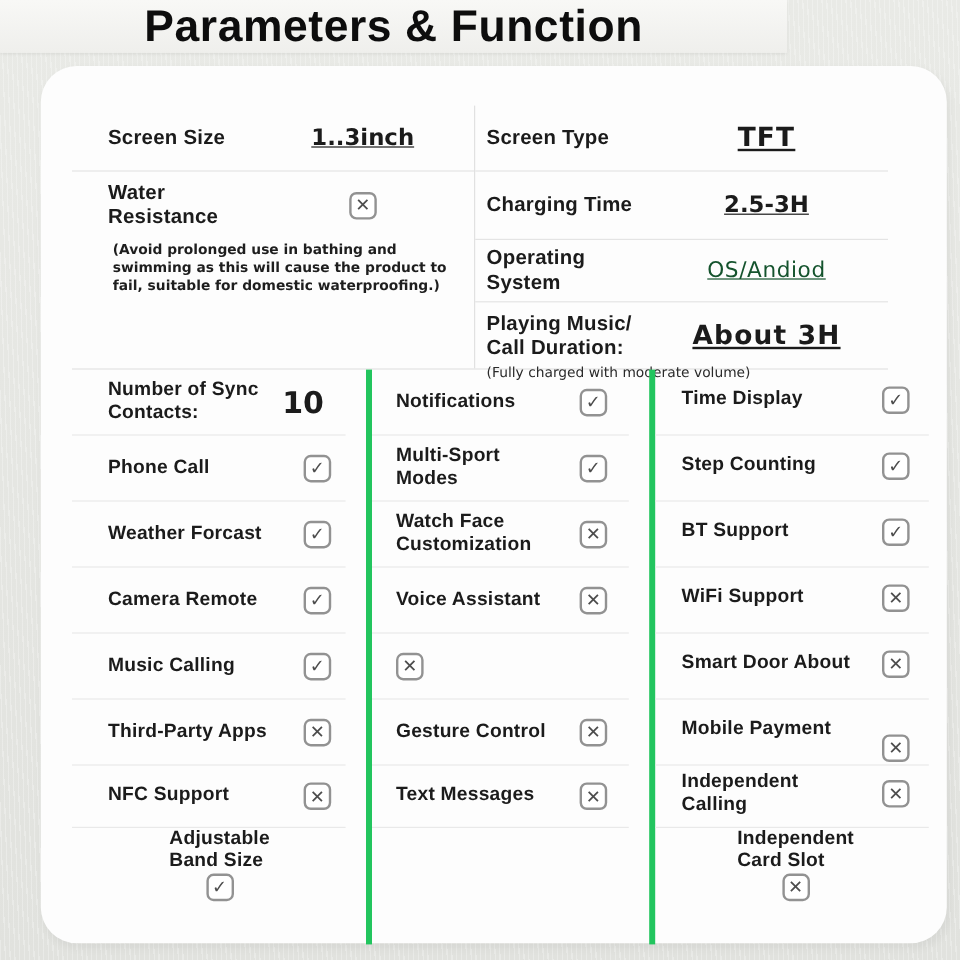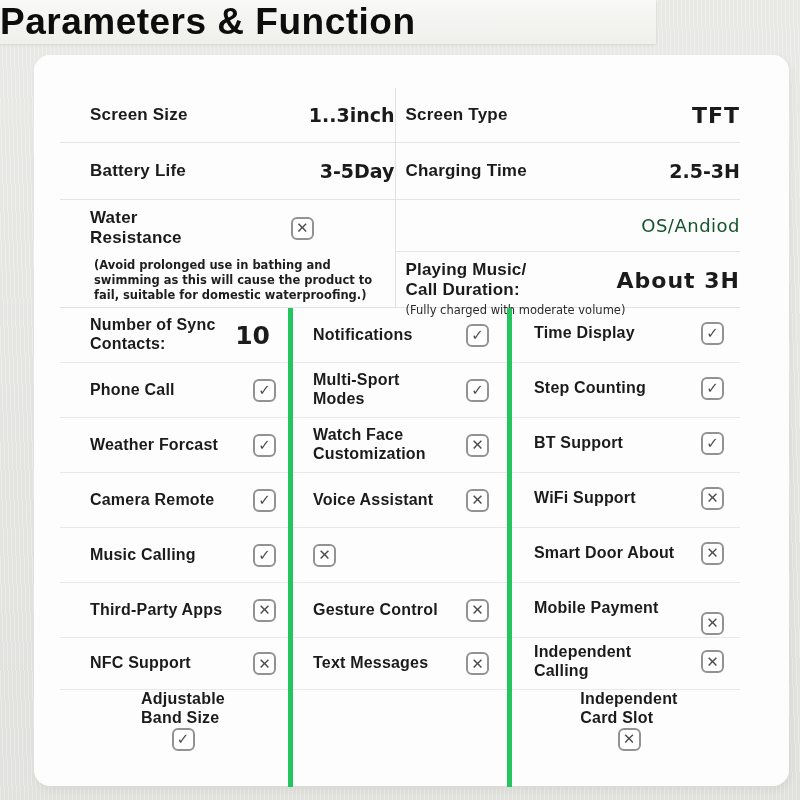--- a/index.html
+++ b/index.html
@@ -3,52 +3,52 @@
 <meta charset="utf-8">
 <style>
   html,body{margin:0;padding:0;}
   body{width:800px;height:800px;overflow:hidden;font-family:"Liberation Sans",sans-serif;color:#1b1b1b;}
   .page{position:relative;width:800px;height:800px;
     background:repeating-linear-gradient(88deg, rgba(255,255,255,.28) 0 1px, rgba(0,0,0,0) 1px 4px),
                linear-gradient(#e9eae6,#e1e2de);}
   .title-band{position:absolute;left:0;top:0;width:656px;height:44px;
     background:linear-gradient(#f8f8f6,#efefec);
     box-shadow:0 1px 3px rgba(0,0,0,.10);
-    display:flex;align-items:center;}
+    display:flex;align-items:center;justify-content:center;}
   .title-band h1{margin:0;font-size:37px;font-weight:bold;color:#0d0d0d;letter-spacing:.5px;}
   .card{position:absolute;left:34px;top:55px;width:755px;height:731px;background:#fdfdfd;
-    border-radius:16px;box-shadow:2px 4px 8px rgba(0,0,0,.05);}
+    border-radius:30px;box-shadow:2px 4px 8px rgba(0,0,0,.05);}
   
   .top-section{display:flex;margin:33px 49px 0 26px;}
   .top-left{width:335px;border-right:1px solid #e1e1e1;}
   .top-right{width:345px;}
   .spec-row{display:flex;align-items:center;box-sizing:border-box;}
   .bb{border-bottom:1.5px solid #e4e4e4;}
   .h55{height:55px}.h57{height:57px}.h52{height:52px}.h107{height:107px}
   .sl{font-size:17px;font-weight:bold;white-space:pre-line;line-height:1.2;letter-spacing:.2px;}
   .top-left .sl{width:120px;padding-left:30px;flex-shrink:0;}
   .top-right .sl{width:132px;padding-left:10px;flex-shrink:0;}
-  .sv{flex:1;text-align:right;font-family:"DejaVu Sans",sans-serif;font-weight:bold;font-size:19px;}
+  .sv{flex:1;text-align:center;font-family:"DejaVu Sans",sans-serif;font-weight:bold;font-size:19px;text-decoration:underline;}
   .sv.big{font-size:22px;letter-spacing:1px;}
   .sv.plain{font-weight:normal;font-size:18px;letter-spacing:.5px;color:#14532d;}
   .block{display:block;padding-top:8px;}
   .inner-flex{display:flex;align-items:center;}
   .cb-slot{flex:1;display:flex;justify-content:center;}
   .note{margin:9px 6px 0 34px;font-family:"DejaVu Sans",sans-serif;font-weight:bold;
     font-size:11.5px;line-height:1.32;color:#1e1e1e;}
   .note2{margin:2px 0 0 10px;font-family:"DejaVu Sans",sans-serif;font-size:11.5px;color:#2a2a2a;}
   
   .checkbox{flex-shrink:0;width:23px;height:23px;border:2px solid #929292;border-radius:6px;
     display:inline-flex;align-items:center;justify-content:center;
     font-family:"DejaVu Sans",sans-serif;font-size:15px;font-weight:bold;color:#4d4d4d;
     background:#fff;box-sizing:border-box;}
   .cb-low{transform:translateY(15px);}
   
   .bottom-section{display:grid;grid-template-columns:228px 219px 233px;
-    margin:0 49px 0 26px;border-top:1.5px solid #e3e3e3;height:479px;}
+    margin:0 49px 0 26px;border-top:1.5px solid #e3e3e3;height:479px;gap:17px;}
   .feat-col{box-sizing:border-box;}
   .feat-col.div{border-left:5px solid #22c55e;}
   .feat-cell{box-sizing:border-box;height:55px;display:flex;align-items:center;
     justify-content:space-between;border-bottom:1.5px solid #e9e9e9;}
   .feat-cell.short{height:52px;}
   .feat-cell.last{border-bottom:none;flex-direction:column;}
   .feat-col:nth-child(1) .feat-cell{padding:0 12px 0 30px;}
   .feat-col:nth-child(2) .feat-cell{padding:0 18px 0 20px;}
   .feat-col:nth-child(3) .feat-cell{padding:0 16px 4px 22px;}
   .feat-label{font-size:16px;font-weight:bold;white-space:pre-line;line-height:1.18;letter-spacing:.2px;}
@@ -64,24 +64,20 @@
   </div>
 
   <div class="card">
 
     <div class="top-section">
       <div class="top-left">
         <div class="spec-row h55 bb">
           <span class="sl">Screen Size</span>
           <span class="sv">1..3inch</span>
         </div>
-        <div class="spec-row h57 bb">
-          <span class="sl">Battery Life</span>
-          <span class="sv">3-5Day</span>
-        </div>
         <div class="spec-row h107 block">
           <div class="inner-flex">
             <span class="sl">Water
 Resistance</span>
             <span class="cb-slot">
               <span class="checkbox" id="water-cb">✕</span>
             </span>
           </div>
           <div class="note">(Avoid prolonged use in bathing and swimming as this will cause the product to fail, suitable for domestic waterproofing.)</div>
         </div>
@@ -89,20 +85,22 @@
       <div class="top-right">
         <div class="spec-row h55 bb">
           <span class="sl">Screen Type</span>
           <span class="sv big">TFT</span>
         </div>
         <div class="spec-row h57 bb">
           <span class="sl">Charging Time</span>
           <span class="sv">2.5-3H</span>
         </div>
         <div class="spec-row h52 bb">
+          <span class="sl">Operating
+System</span>
           <span class="sv plain">OS/Andiod</span>
         </div>
         <div class="spec-row h55 block">
           <div class="inner-flex">
             <span class="sl">Playing Music/
 Call Duration:</span>
             <span class="sv big">About 3H</span>
           </div>
           <div class="note2">(Fully charged with moderate volume)</div>
         </div>

